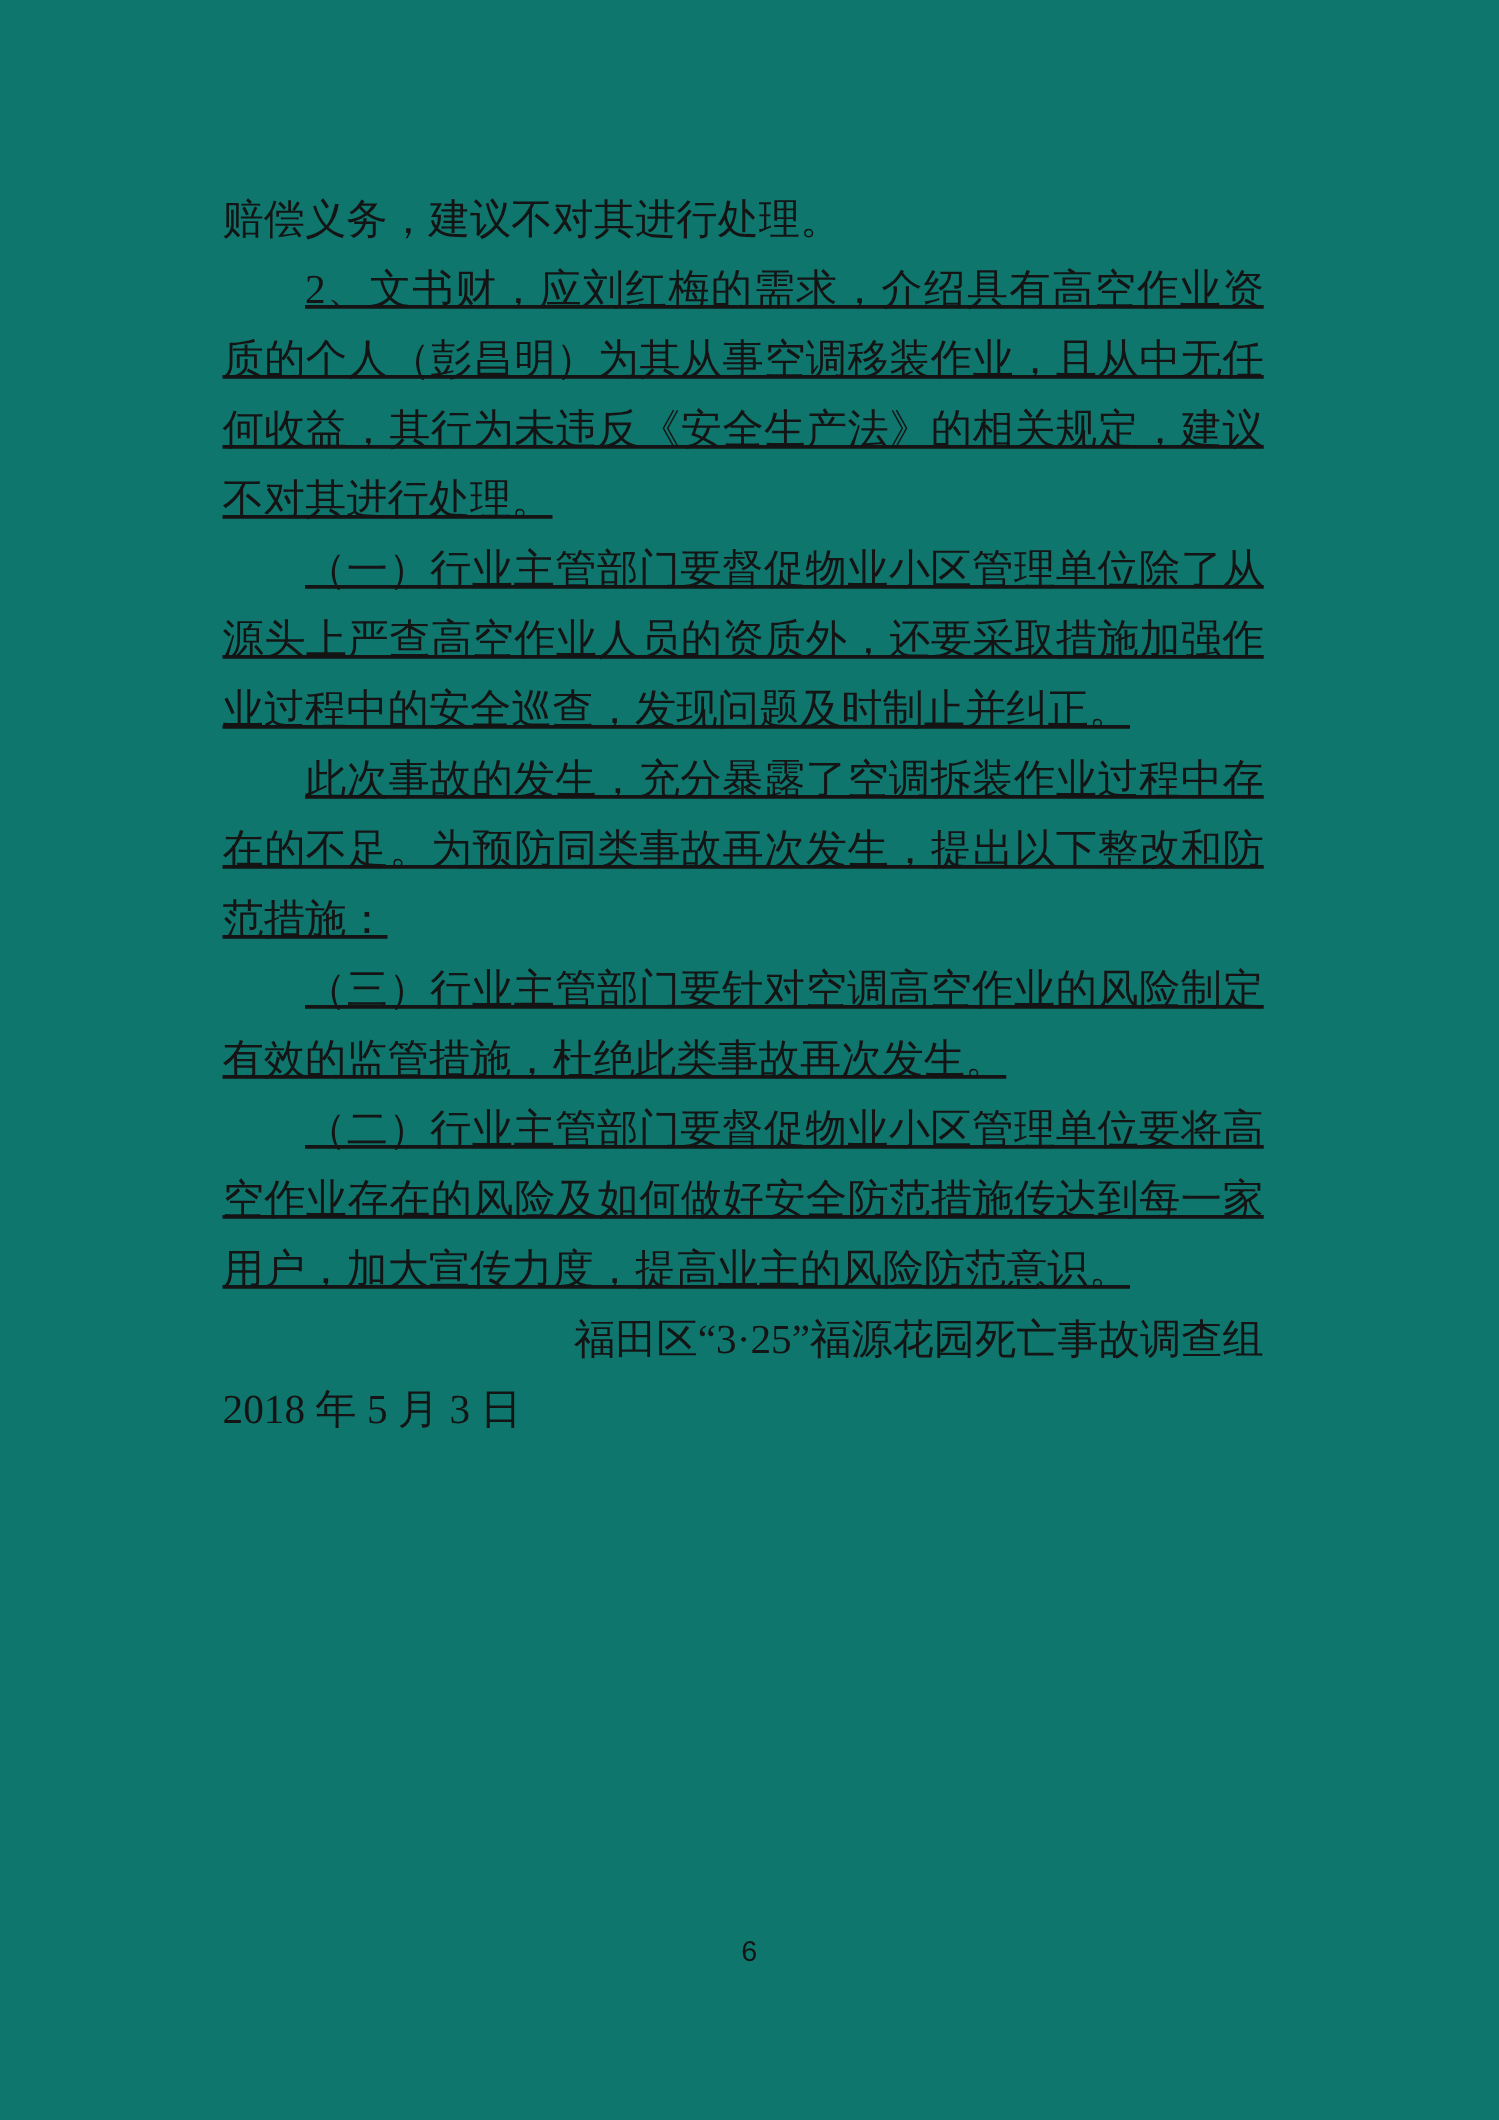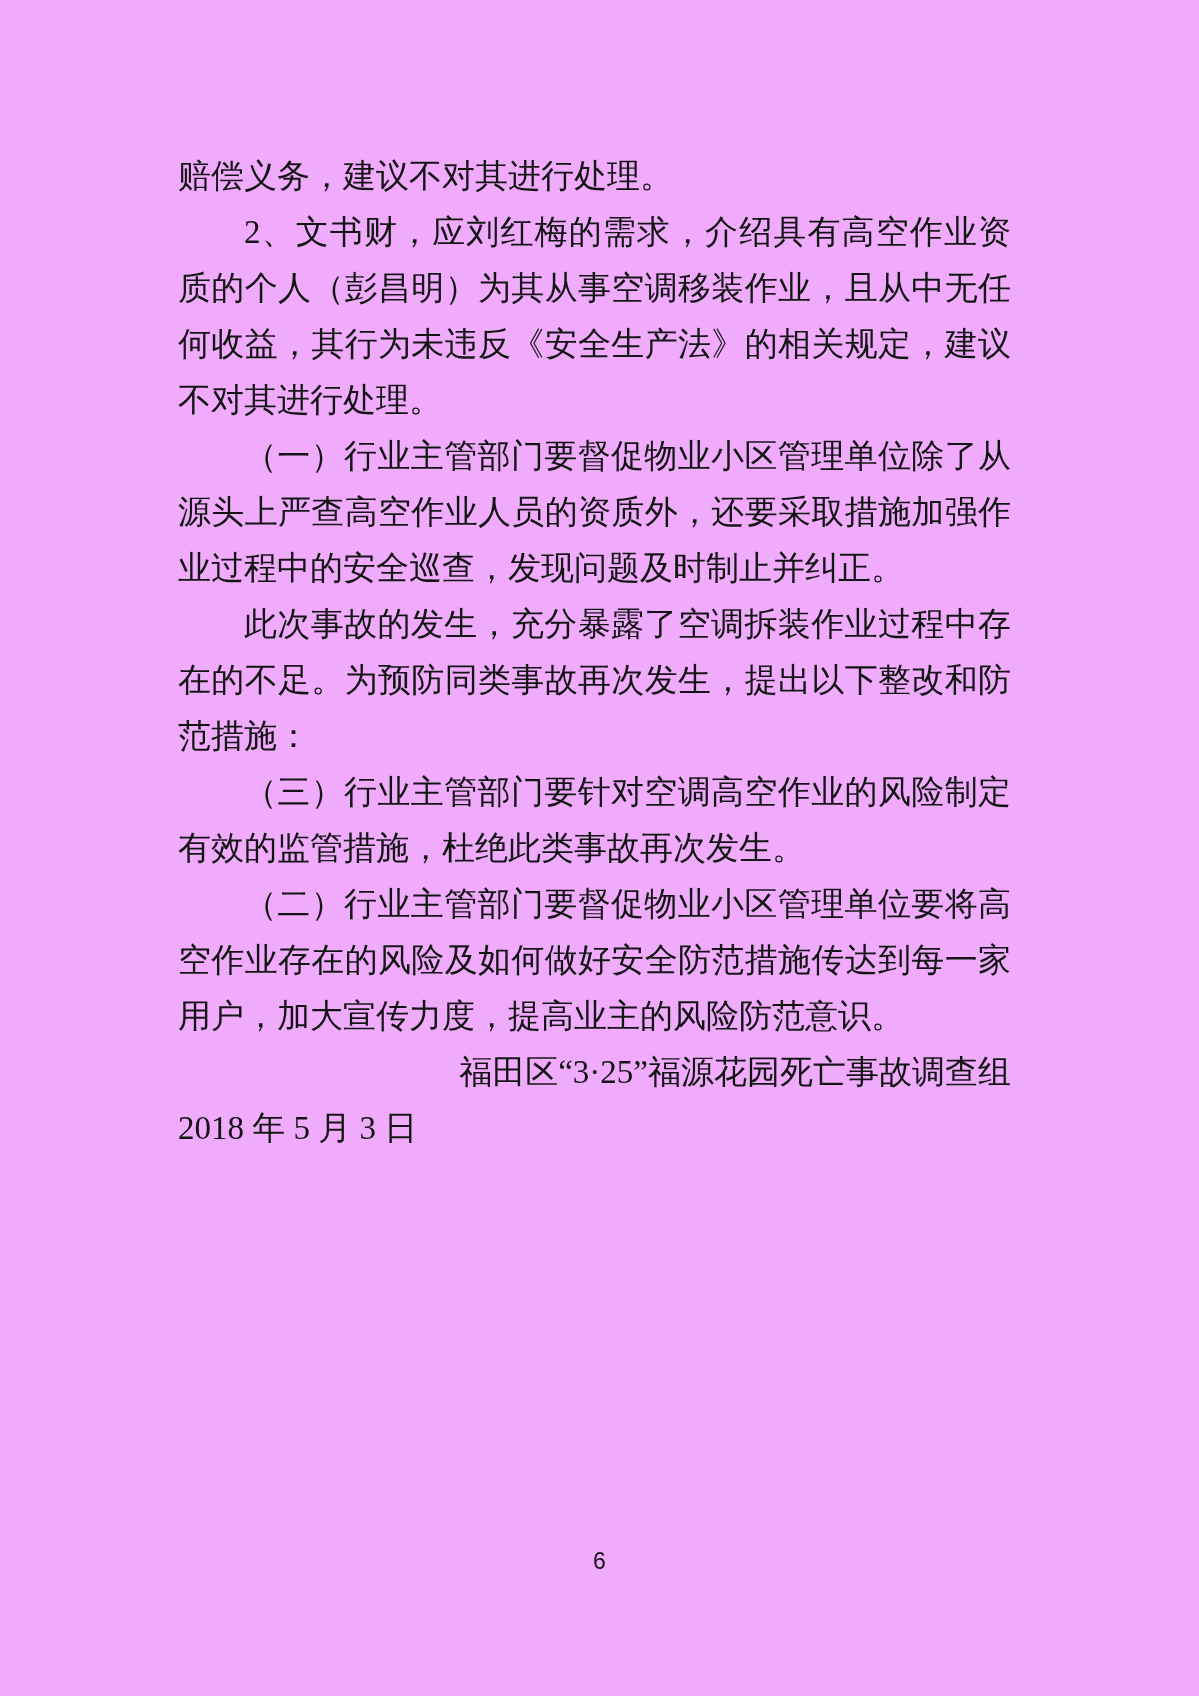--- a/index.html
+++ b/index.html
@@ -11,38 +11,39 @@
     height: 1696px;
     background: #ffffff;
     position: relative;
     overflow: hidden;
     font-family: "Liberation Serif", "DejaVu Serif", serif;
     color: #141414;
   }
   .page {
     position: absolute;
     inset: 0;
-    background: #f0abfc;
+    background: #0f766e;
   }
   .content {
     position: absolute;
     left: 178px;
     top: 148px;
     width: 833px;
     font-size: 33px;
     line-height: 56px;
     text-align: justify;
     letter-spacing: 0;
   }
   .content p {
     margin: 0;
     padding: 0;
   }
   .para {
     text-indent: 2em;
+    text-decoration: underline;
   }
   .para-cont {
     text-indent: 0;
   }
   .heading {
     text-indent: 2em;
     font-family: "Liberation Sans", "DejaVu Sans", sans-serif;
     font-weight: 700;
   }
   .signature {

